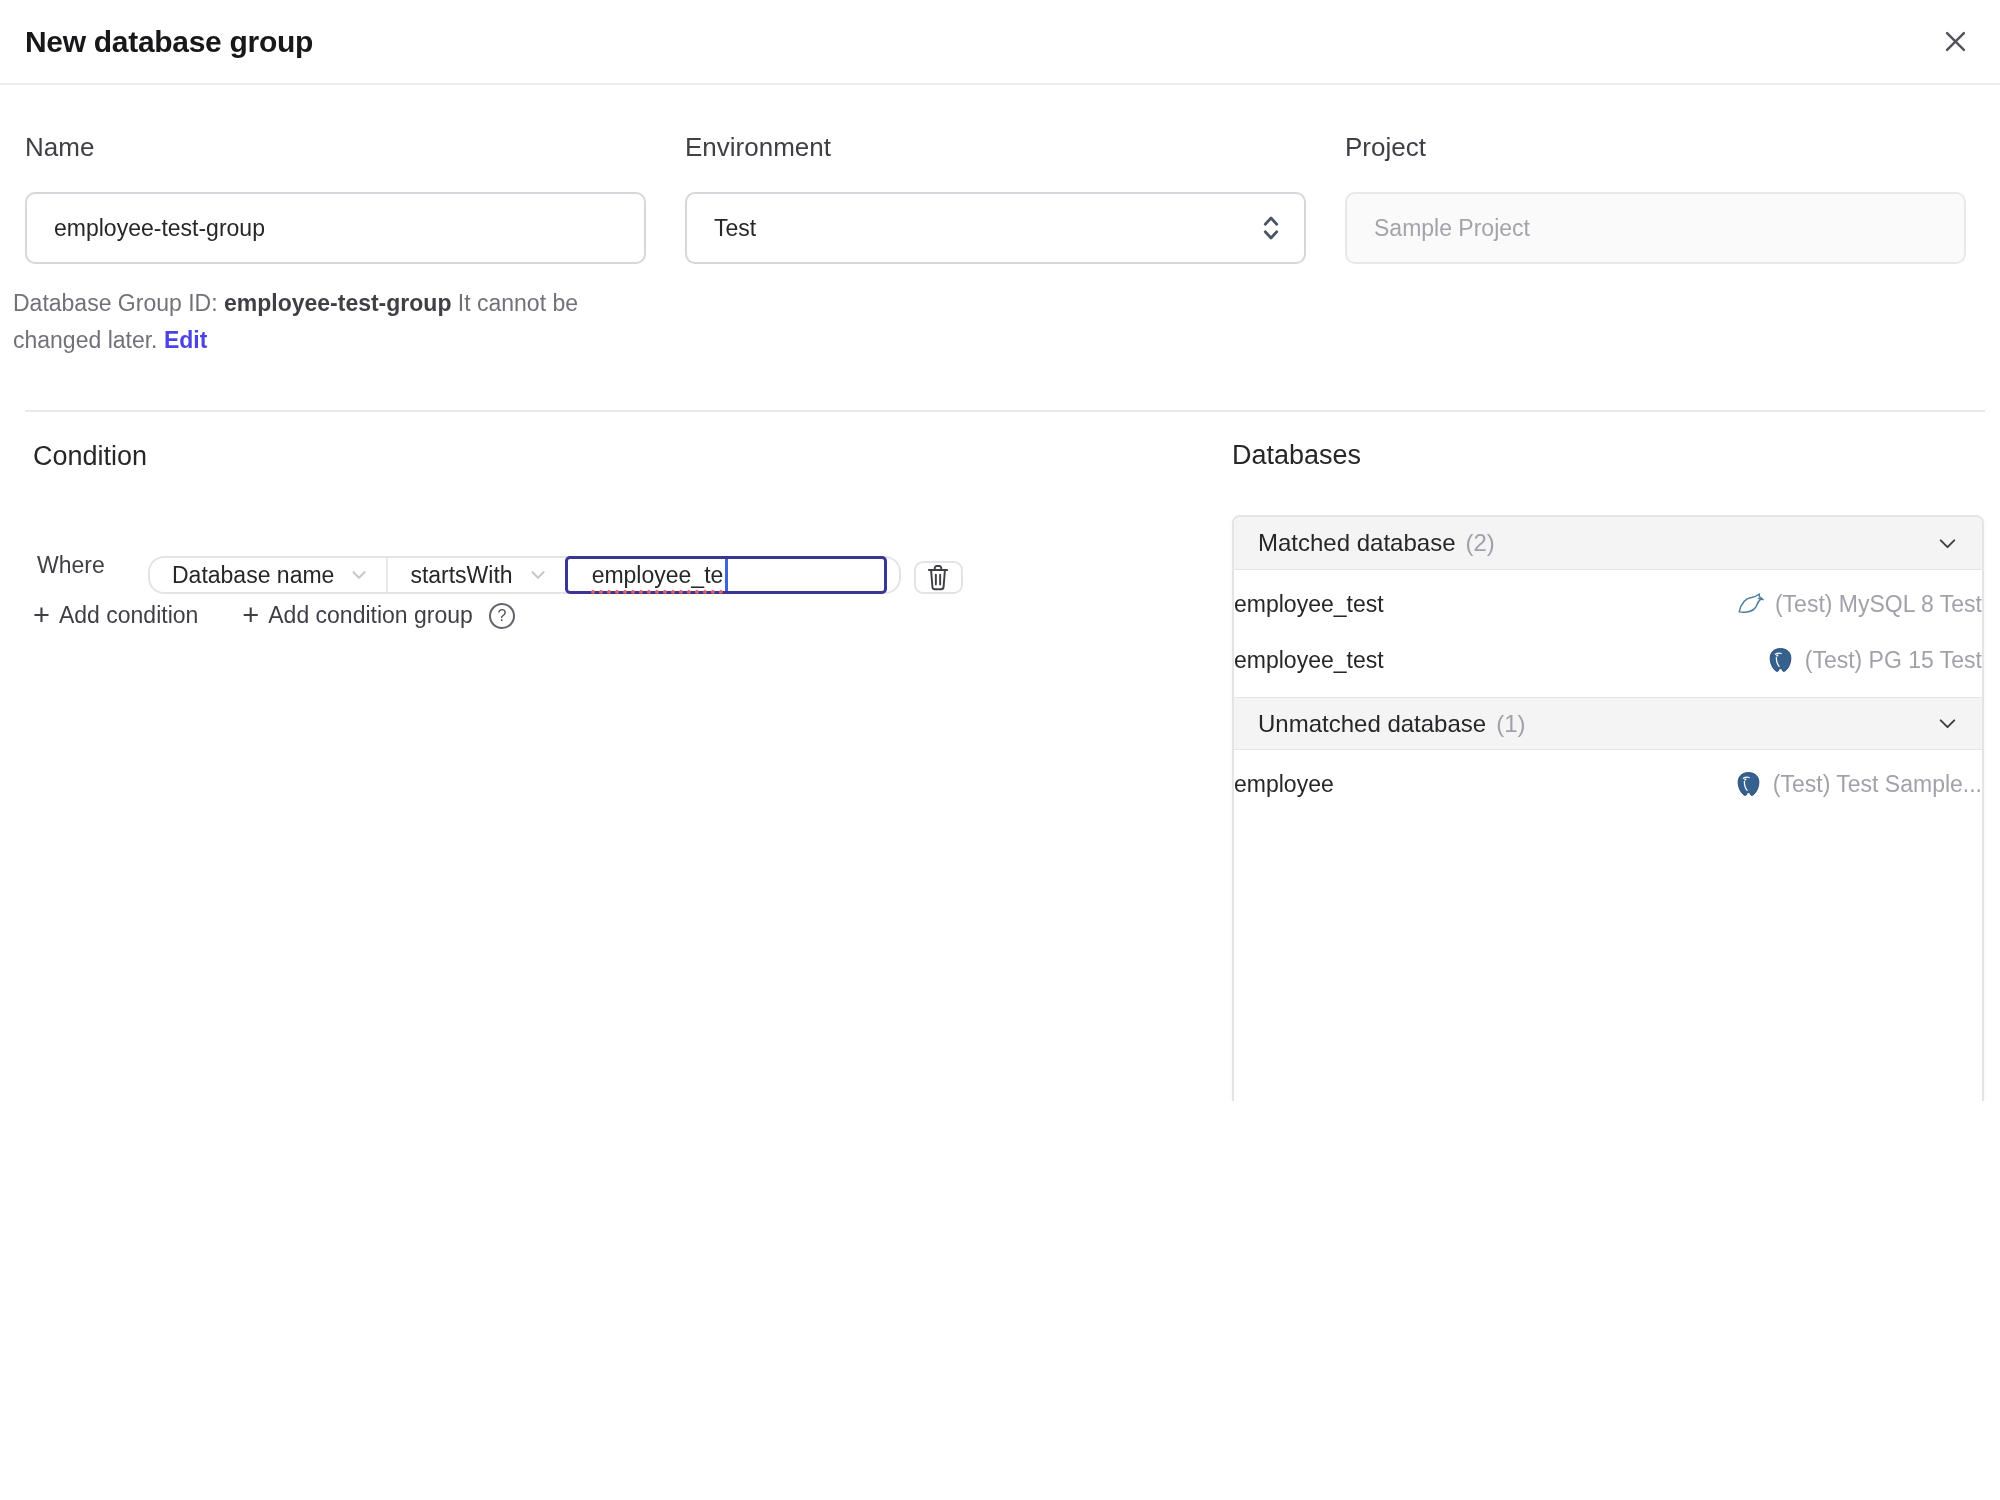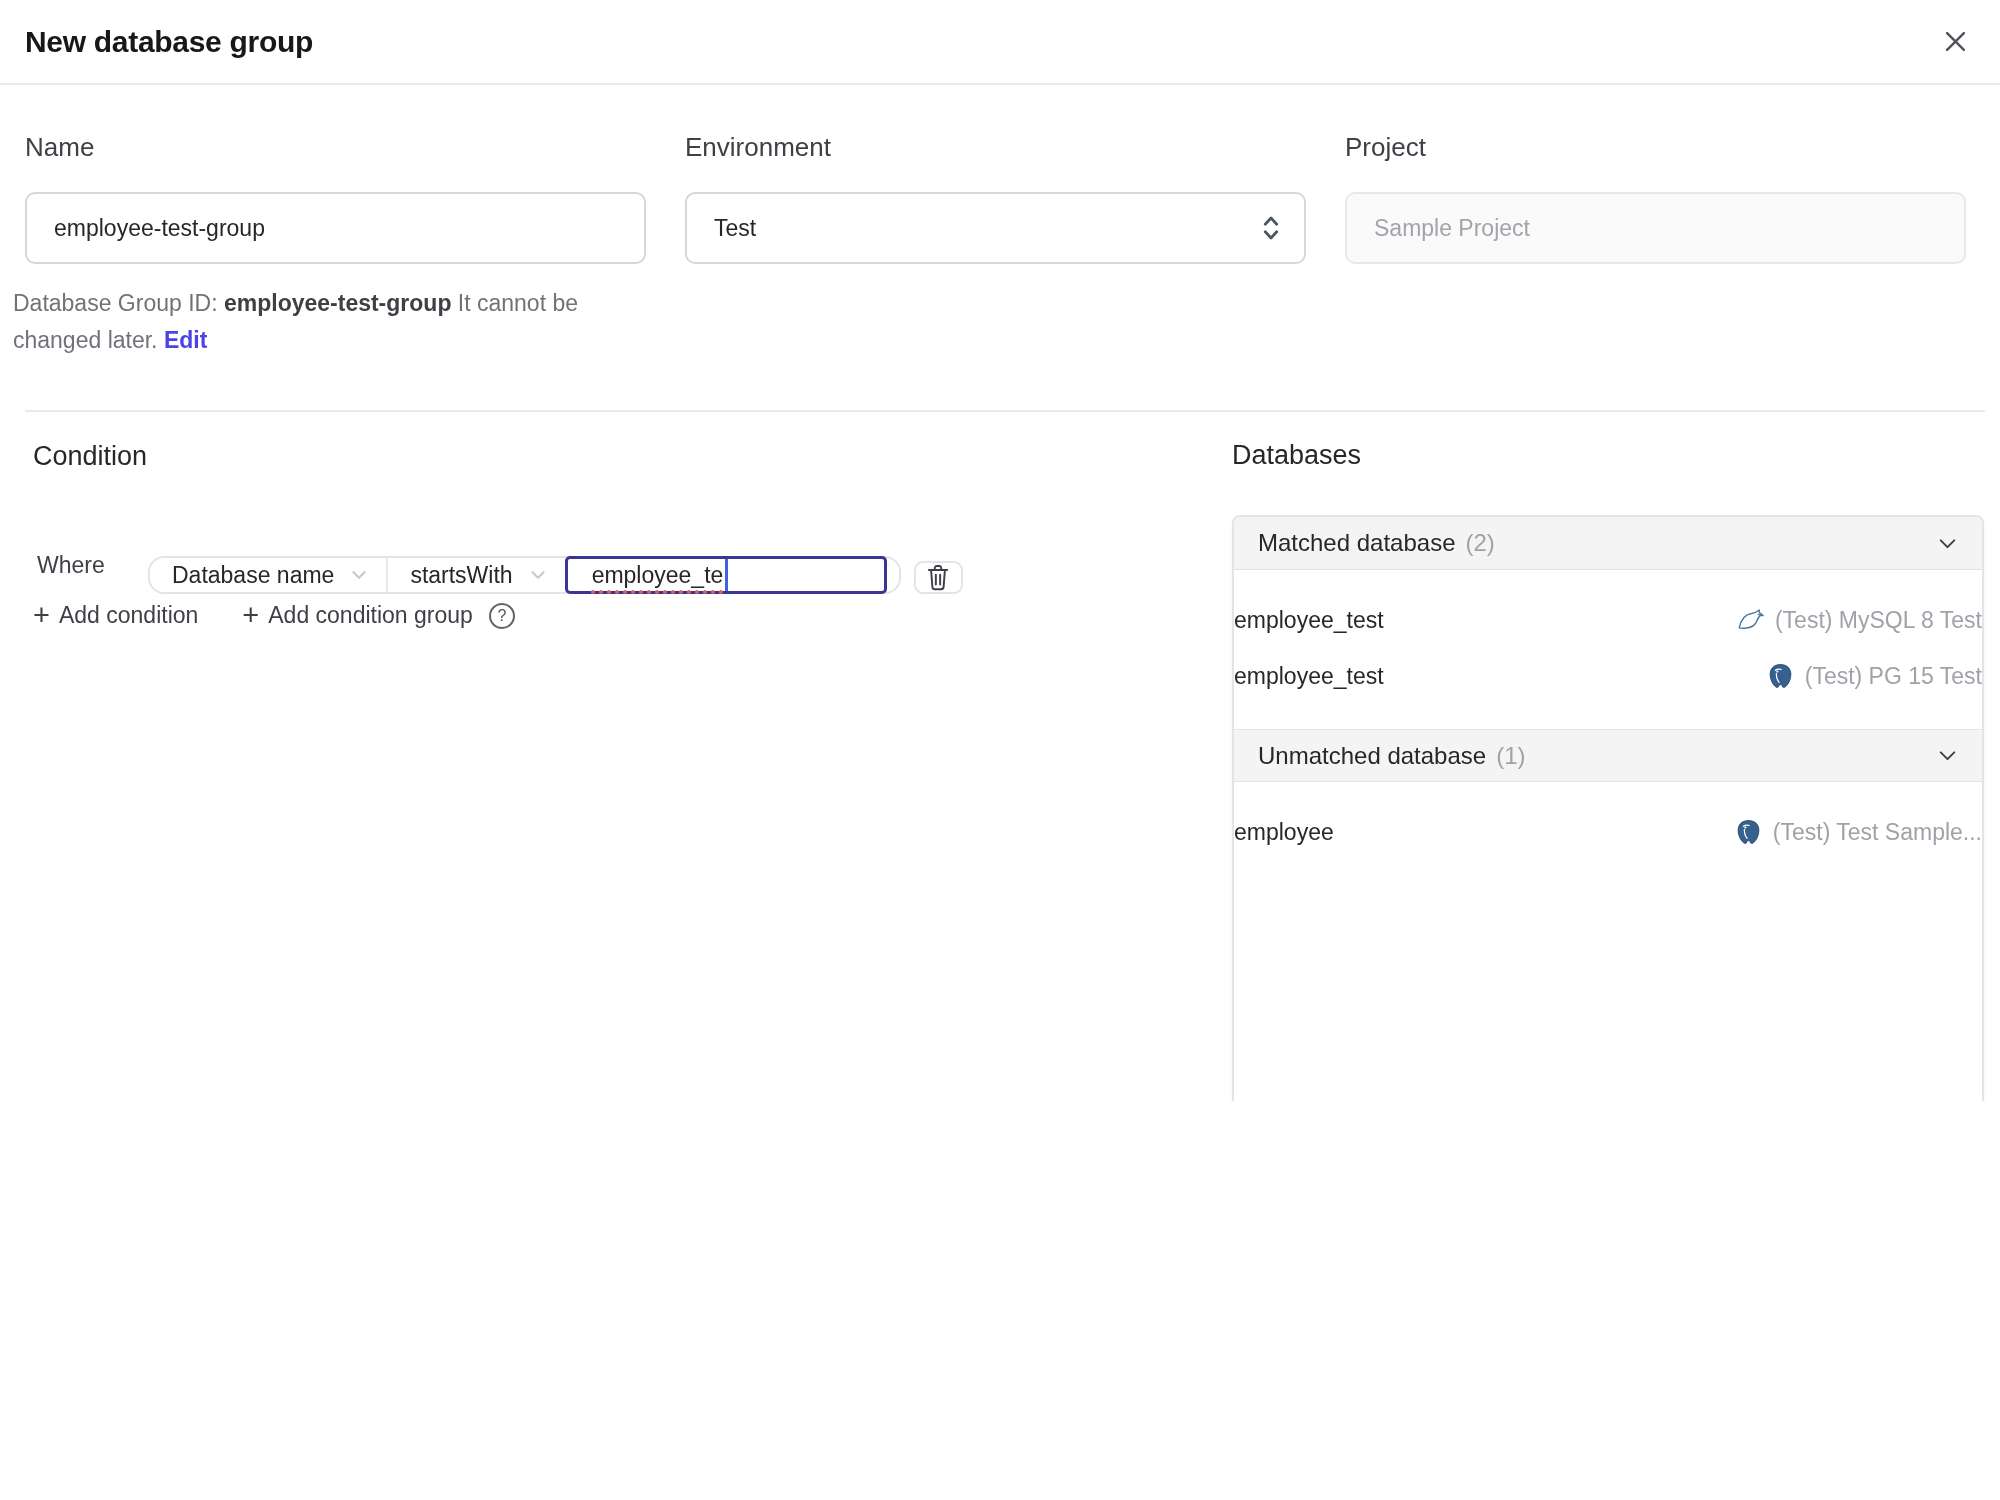--- a/index.html
+++ b/index.html
@@ -42,21 +42,21 @@
   .caret { display:inline-block; width:3px; height:32px; background:#3e63dd; margin-left:2px; vertical-align:-8px; }
   .trash-btn { margin-left:13px; width:49px; border:2px solid #e4e4e7; border-radius:9px; background:#fff; display:flex; align-items:center; justify-content:center; cursor:pointer; }
 
   .add-row { position:absolute; top:601px; left:33px; display:flex; align-items:center; gap:44px; }
   .add-btn { display:flex; align-items:center; gap:9px; font-size:23px; color:#3f3f46; background:none; border:none; font-family:inherit; cursor:pointer; }
   .plus-glyph { font-size:29px; font-weight:400; color:#3f3f46; line-height:1; }
   .help-circle { width:26px; height:26px; border:2px solid #63636b; border-radius:50%; display:flex; align-items:center; justify-content:center; font-size:16px; color:#52525b; margin-left:2px; cursor:pointer; }
 
   
   .db-heading { position:absolute; top:440px; left:1232px; font-size:27px; font-weight:500; color:#27272a; }
-  .db-panel { position:absolute; top:515px; left:1232px; width:752px; height:633px; border:2px solid #e4e4e7; border-radius:8px; background:#fff; box-shadow:0 2px 4px rgba(0,0,0,0.05); overflow:hidden; display:flex; flex-direction:column;gap:16px; }
+  .db-panel { position:absolute; top:515px; left:1232px; width:752px; height:633px; border:2px solid #e4e4e7; border-radius:8px; background:#fff; box-shadow:0 2px 4px rgba(0,0,0,0.05); overflow:hidden; display:flex; flex-direction:column; }
   .db-sec-header { height:53px; flex:none; background:#f4f4f5; border-bottom:1px solid #e4e4e7; display:flex; align-items:center; padding:0 22px 0 24px; cursor:pointer; }
   .db-sec-header.second { border-top:1px solid #e4e4e7; }
   .db-sec-title { font-size:24px; font-weight:500; color:#27272a; }
   .db-sec-count { font-size:24px; color:#a1a1aa; margin-left:10px; }
   .db-sec-chevron { margin-left:auto; display:flex; align-items:center; }
   .db-rows { padding:6px 0 9px 0; }
   .db-row { height:56px; display:flex; align-items:center; padding:0 0; }
   .db-row-name { font-size:23px; color:#27272a; }
   .db-row-instance { margin-left:auto; display:flex; align-items:center; gap:10px; font-size:23px; color:#a1a1aa; }
   .engine-icon { width:28px; height:28px; flex:none; display:flex; align-items:center; justify-content:center; }

